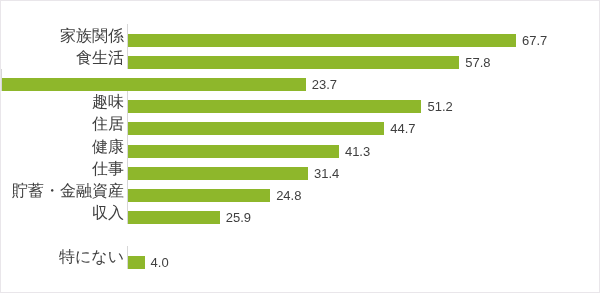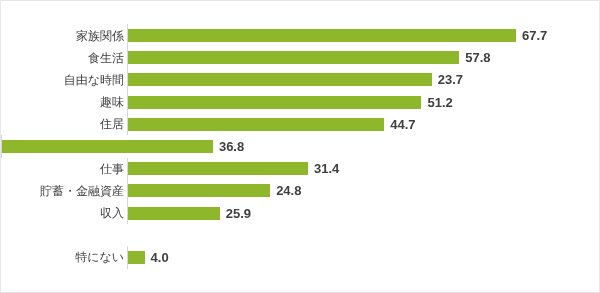--- a/index.html
+++ b/index.html
@@ -38,36 +38,35 @@
     align-items: center;
     height: 22.2px;
     flex: 0 0 auto;
   }
   .cat-label {
     width: 126px;
     flex: 0 0 126px;
     text-align: right;
     padding-right: 3px;
     box-sizing: border-box;
-    font-size: 12px;
+    font-size: 16px;
     line-height: 1;
     color: #3f3f3f;
     letter-spacing: 0px;
     white-space: nowrap;
     font-family: "DejaVu Sans", "Liberation Sans", sans-serif;
   }
   .bar-area {
     position: relative;
     flex: 1 1 auto;
     height: 100%;
     display: flex;
-    align-items: center;
+    align-items: flex-end;
     border-left: 1px solid #d7d7d7;
     box-sizing: border-box;
-    font-weight: bold;
   }
   .bar {
     height: 13px;
     background: #8eb72b;
     flex: 0 0 auto;
   }
   .bar-value {
     font-size: 13px;
     line-height: 1;
     color: #3f3f3f;
@@ -89,44 +88,44 @@
         </div>
       </div>
       <div class="bar-row">
         <div class="cat-label">食生活</div>
         <div class="bar-area">
           <div class="bar" style="width: 331.261px; background: rgb(142, 183, 43);"></div>
           <div class="bar-value">57.8</div>
         </div>
       </div>
       <div class="bar-row">
-        <div class="cat-label">自由な時間</div>
         <div class="bar-area">
           <div class="bar" style="width: 303.752px; background: rgb(142, 183, 43);"></div>
           <div class="bar-value">23.7</div>
         </div>
       </div>
       <div class="bar-row">
         <div class="cat-label">趣味</div>
         <div class="bar-area">
           <div class="bar" style="width: 293.436px; background: rgb(142, 183, 43);"></div>
           <div class="bar-value">51.2</div>
         </div>
       </div>
       <div class="bar-row">
         <div class="cat-label">住居</div>
         <div class="bar-area">
           <div class="bar" style="width: 256.183px; background: rgb(142, 183, 43);"></div>
           <div class="bar-value">44.7</div>
         </div>
       </div>
       <div class="bar-row">
+        <div class="cat-label">健康</div>
         <div class="bar-area">
           <div class="bar" style="width: 210.907px; background: rgb(142, 183, 43);"></div>
-          <div class="bar-value">36.8</div>
+          <div class="bar-value">41.3</div>
         </div>
       </div>
       <div class="bar-row">
         <div class="cat-label">仕事</div>
         <div class="bar-area">
           <div class="bar" style="width: 179.959px; background: rgb(142, 183, 43);"></div>
           <div class="bar-value">31.4</div>
         </div>
       </div>
       <div class="bar-row">

